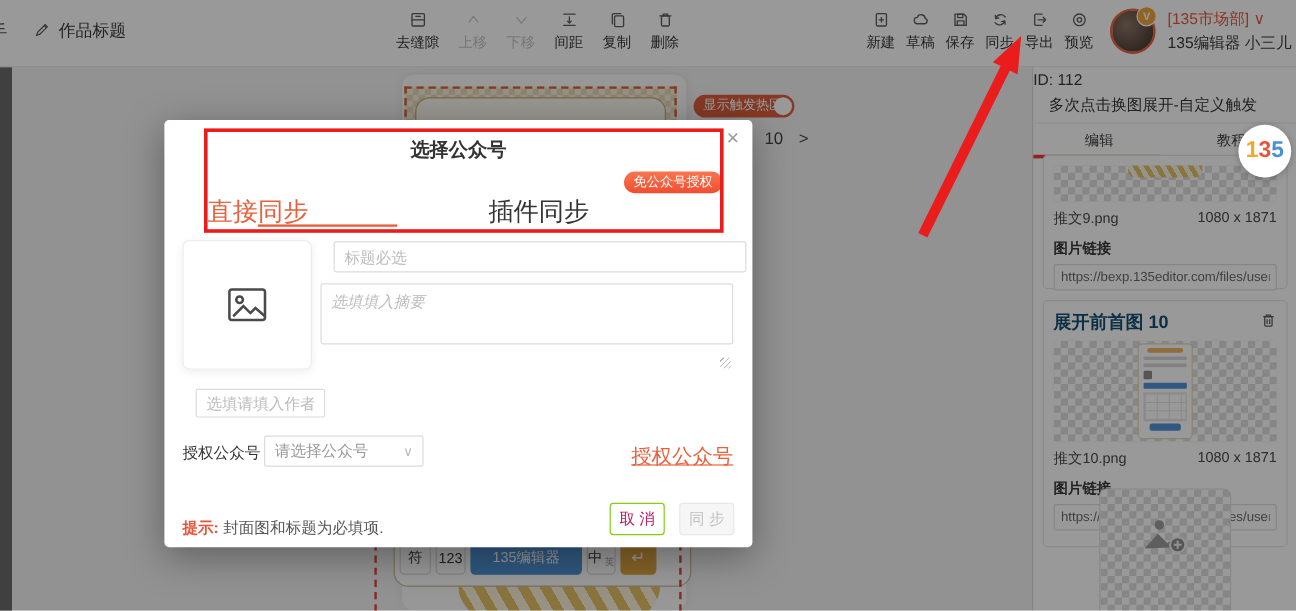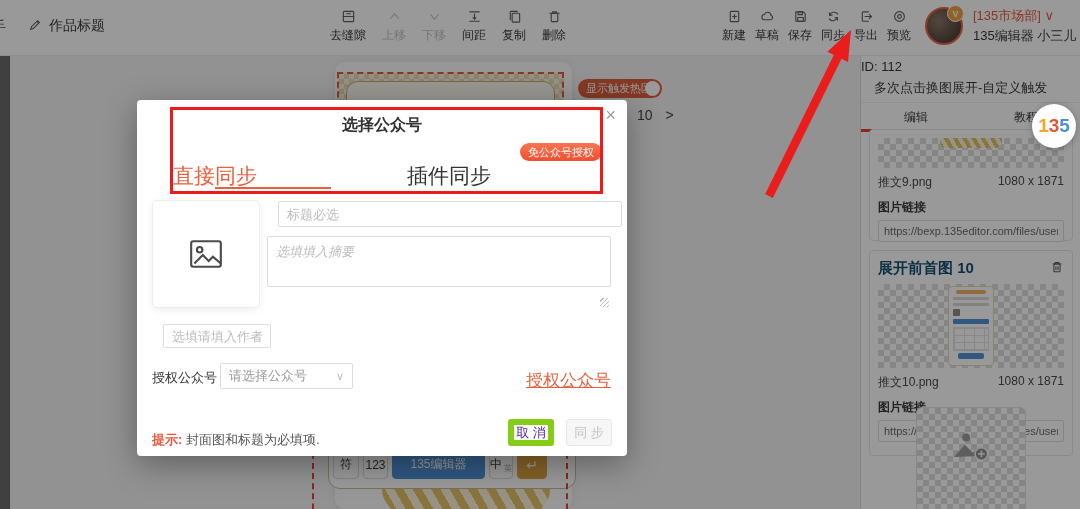--- a/index.html
+++ b/index.html
@@ -124,21 +124,21 @@
     background:repeating-linear-gradient(135deg,transparent 0 2px,#bbb 2px 3px);}
   .m-sel-label{position:absolute;left:15px;top:269px;font-size:13px;color:#333;}
   .m-select{position:absolute;left:83px;top:263px;width:133px;height:26px;border:1px solid #dcdcdc;border-radius:2px;
     box-sizing:border-box;font-size:13px;color:#999;display:flex;align-items:center;padding:0 8px;cursor:pointer;}
   .m-select .chev{margin-left:auto;color:#bbb;font-size:11px;}
   .m-auth{position:absolute;right:16px;top:269px;font-size:17px;color:#e8603c;text-decoration:underline;cursor:pointer;}
   .m-tip{position:absolute;left:15px;top:299px;font-size:13px;color:#555;margin-top:32px;}
   .m-tip b{color:#e8553a;font-weight:bold;}
   .m-btn{position:absolute;top:319px;width:46px;height:27px;border-radius:3px;font-size:13px;display:flex;
     align-items:center;justify-content:center;cursor:pointer;box-sizing:border-box;}
-  .btn-cancel{left:371px;border:6px solid #84cc16;background:#fff;color:#4c1d95;}
+  .btn-cancel{left:371px;border:1px solid #84cc16;background:#fff;color:#be185d;}
   .btn-sync{left:429px;border:1px solid #e8e8e8;background:#f6f6f6;color:#c2c2c2;}
 
   
   .annot-rect{position:absolute;left:170px;top:107px;width:433px;height:87px;border:3px solid #ea1c1c;
     box-sizing:border-box;z-index:200;pointer-events:none;}
   .annot-arrow{position:absolute;left:0;top:0;z-index:200;pointer-events:none;}
 </style>
 </head>
 <body>
 

